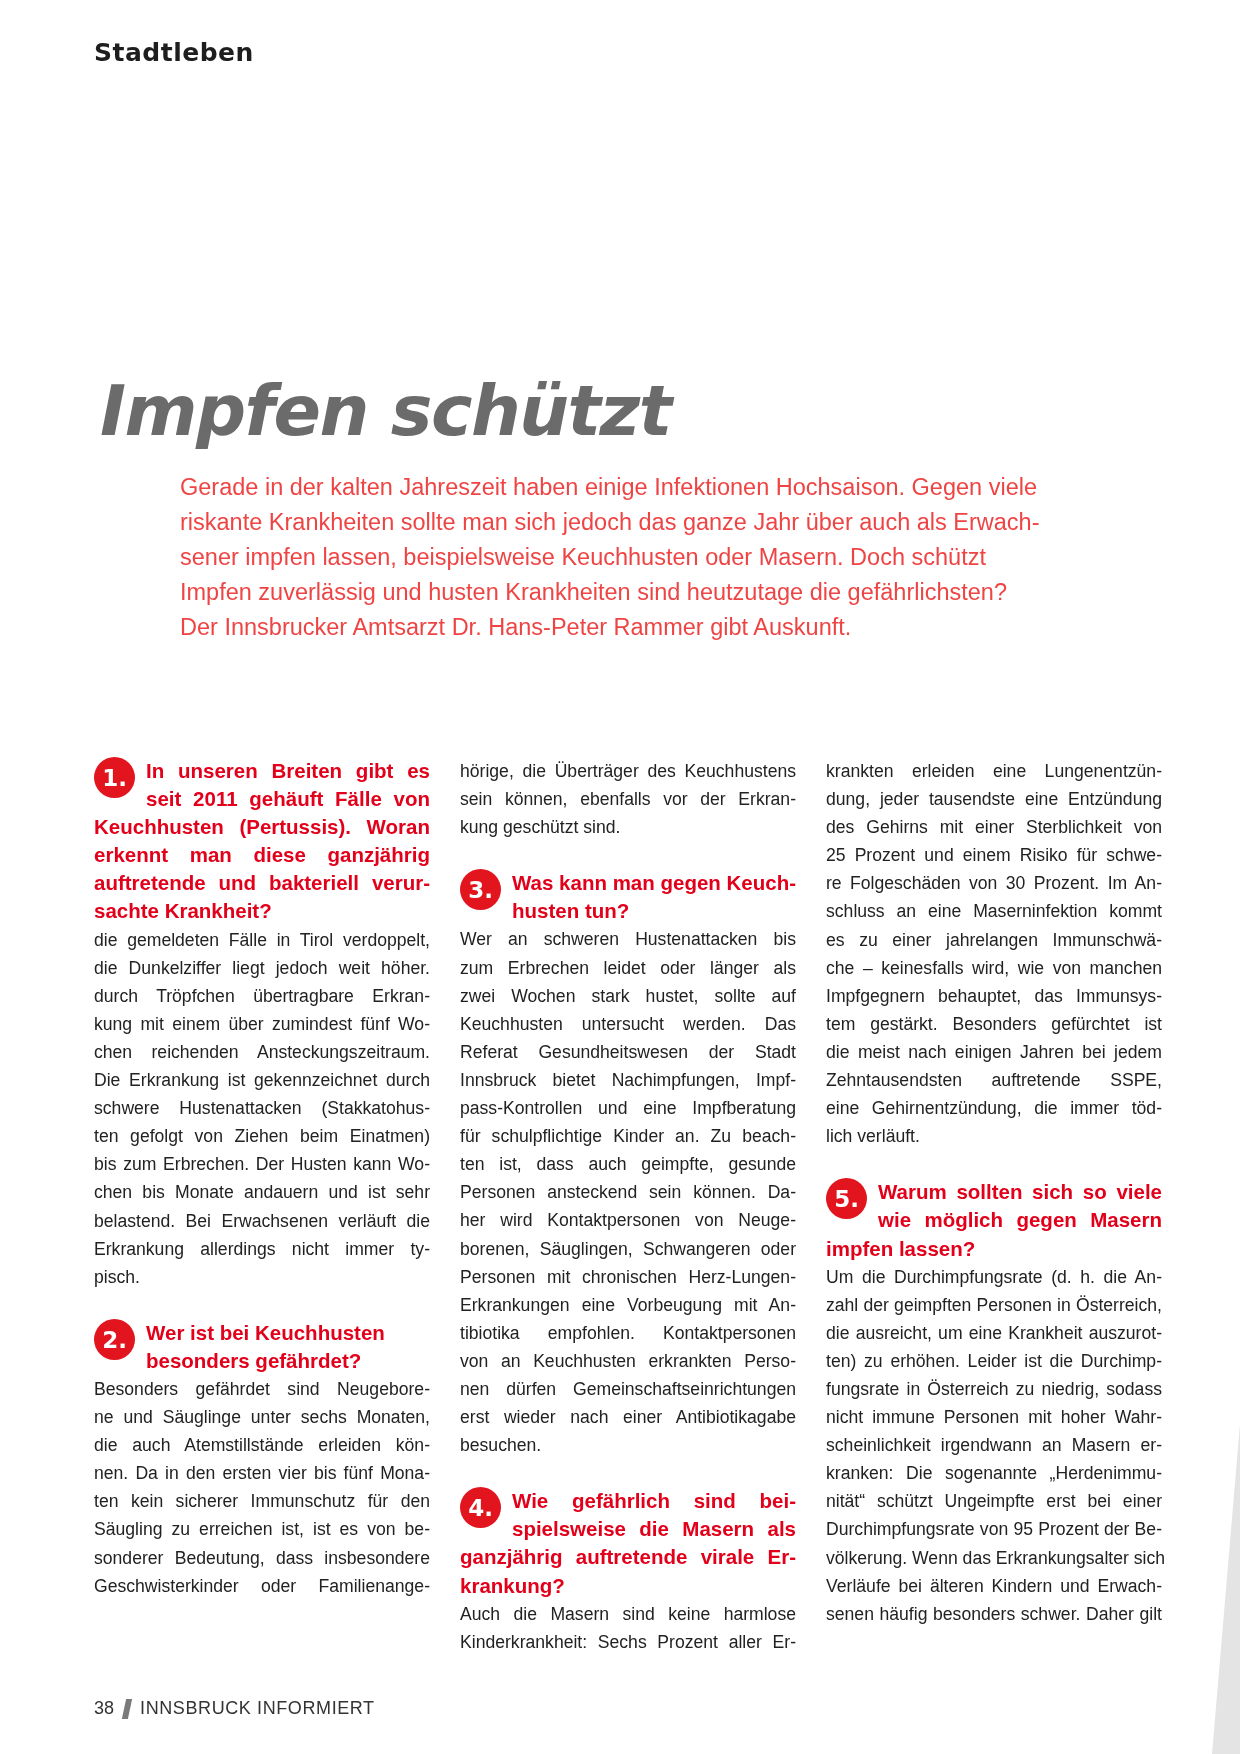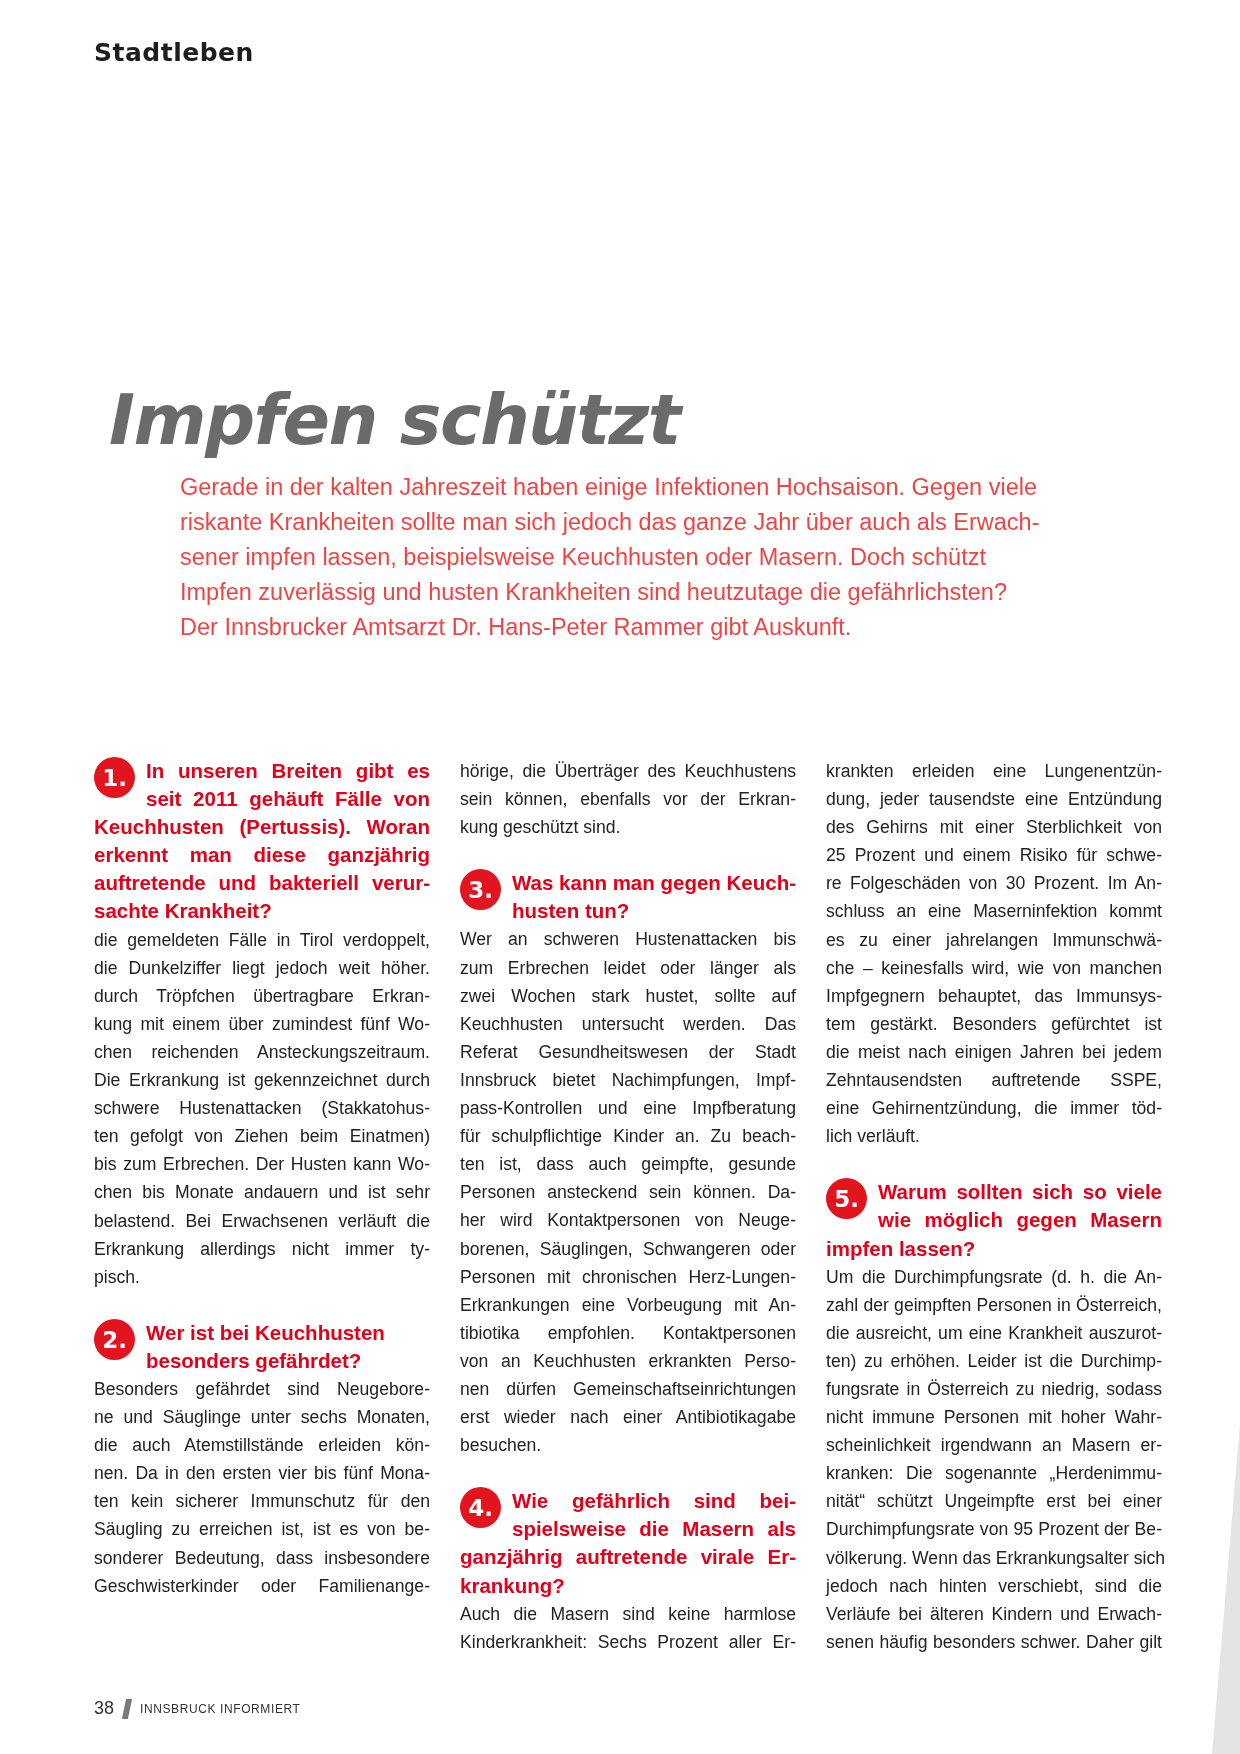--- a/index.html
+++ b/index.html
@@ -32,30 +32,30 @@
   .q-head .ind { padding-left:52px; }
   .q-head .last { text-align-last:left; }
 
   .para .l { display:block; white-space:nowrap; text-align:justify; text-align-last:justify; height:28.1px; }
   .para .last { text-align-last:left; }
   .gap { height:28px; }
 
   .footer { position:absolute; left:94px; top:1698px; display:flex; align-items:center; gap:10px; }
   .page-num { font-size:18px; color:#333; }
   .slash { width:6px; height:20px; background:#7a7a7a; transform:skewX(-12deg); }
-  .mag { font-size:12px; letter-spacing:0.6px; color:#333; }
+  .mag { font-size:18px; letter-spacing:0.6px; color:#333; }
 
   .wedge { position:absolute; right:0; bottom:0; width:40px; height:330px; }
 </style>
 </head>
 <body>
 
 <div class="section-label">Stadtleben</div>
 
-<h1 class="page-title" style="margin:17px">Impfen schützt</h1>
+<h1 class="page-title" style="margin:8px">Impfen schützt</h1>
 
 <div class="lead">
   <span>Gerade in der kalten Jahreszeit haben einige Infektionen Hochsaison. Gegen viele</span>
   <span>riskante Krankheiten sollte man sich jedoch das ganze Jahr über auch als Erwach-</span>
   <span>sener impfen lassen, beispielsweise Keuchhusten oder Masern. Doch schützt</span>
   <span>Impfen zuverlässig und husten Krankheiten sind heutzutage die gefährlichsten?</span>
   <span>Der Innsbrucker Amtsarzt Dr. Hans-Peter Rammer gibt Auskunft.</span>
 </div>
 
 <div class="col col1">
@@ -177,21 +177,20 @@
     <span class="l">zahl der geimpften Personen in Österreich,</span>
     <span class="l">die ausreicht, um eine Krankheit auszurot-</span>
     <span class="l">ten) zu erhöhen. Leider ist die Durchimp-</span>
     <span class="l">fungsrate in Österreich zu niedrig, sodass</span>
     <span class="l">nicht immune Personen mit hoher Wahr-</span>
     <span class="l">scheinlichkeit irgendwann an Masern er-</span>
     <span class="l">kranken: Die sogenannte „Herdenimmu-</span>
     <span class="l">nität“ schützt Ungeimpfte erst bei einer</span>
     <span class="l">Durchimpfungsrate von 95 Prozent der Be-</span>
     <span class="l">völkerung. Wenn das Erkrankungsalter sich</span>
-    <span class="l">jedoch nach hinten verschiebt, sind die</span>
     <span class="l">Verläufe bei älteren Kindern und Erwach-</span>
     <span class="l">senen häufig besonders schwer. Daher gilt</span>
   </div>
 </div>
 
 <div class="footer">
   <span class="page-num">38</span>
   <span class="slash"></span>
   <span class="mag">INNSBRUCK INFORMIERT</span>
 </div>

